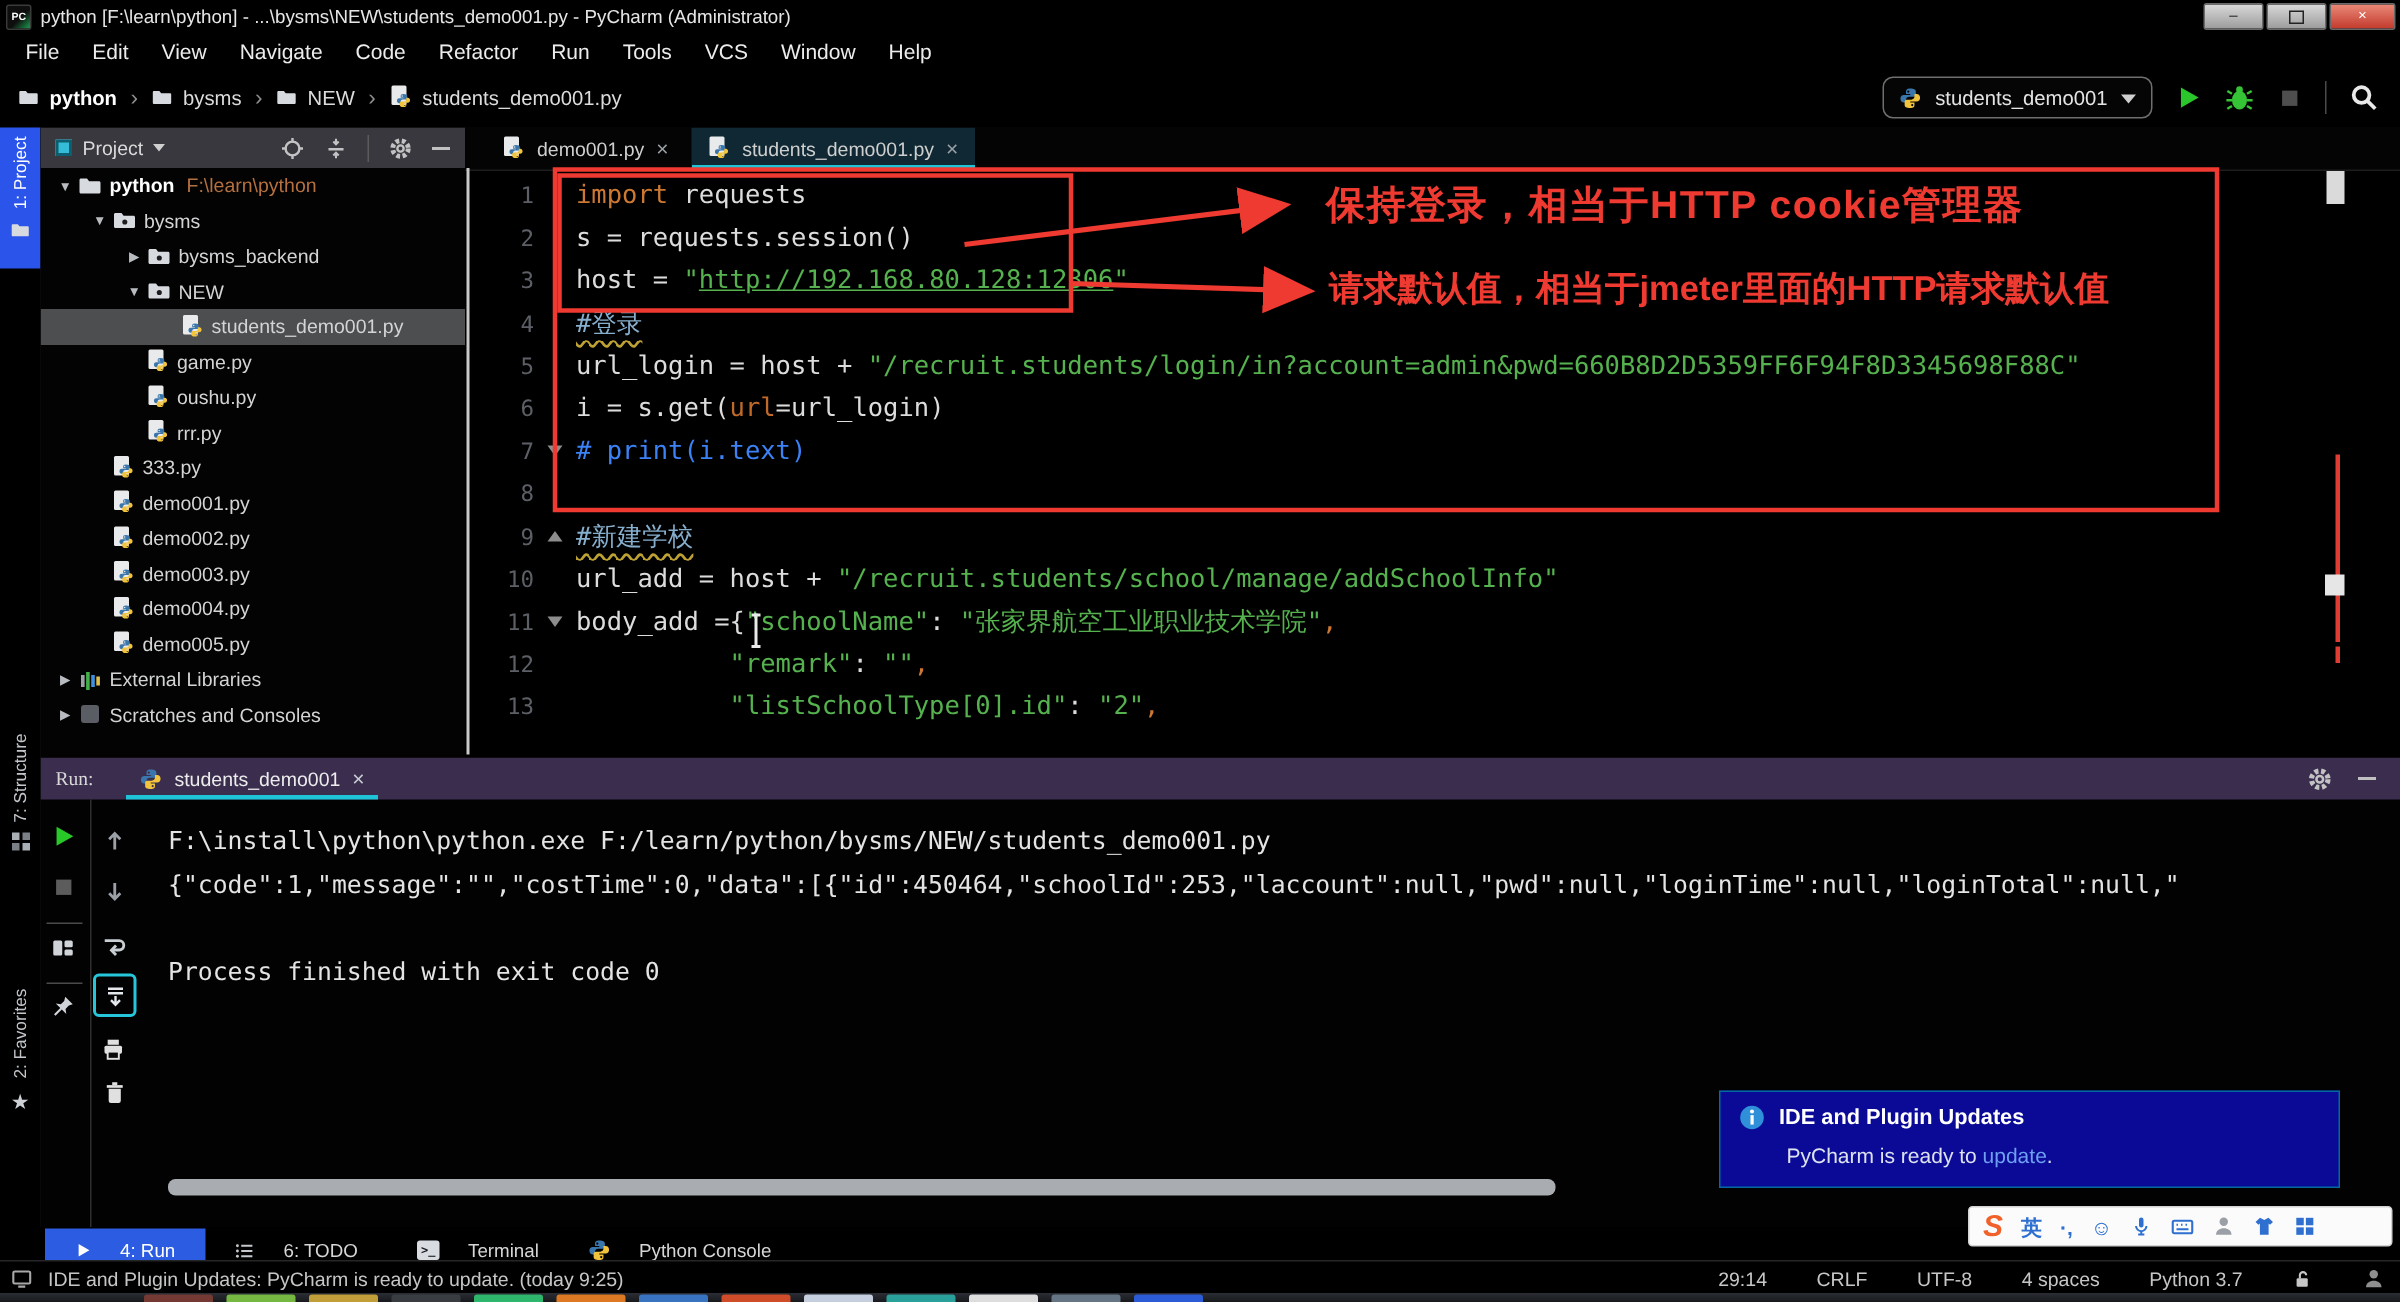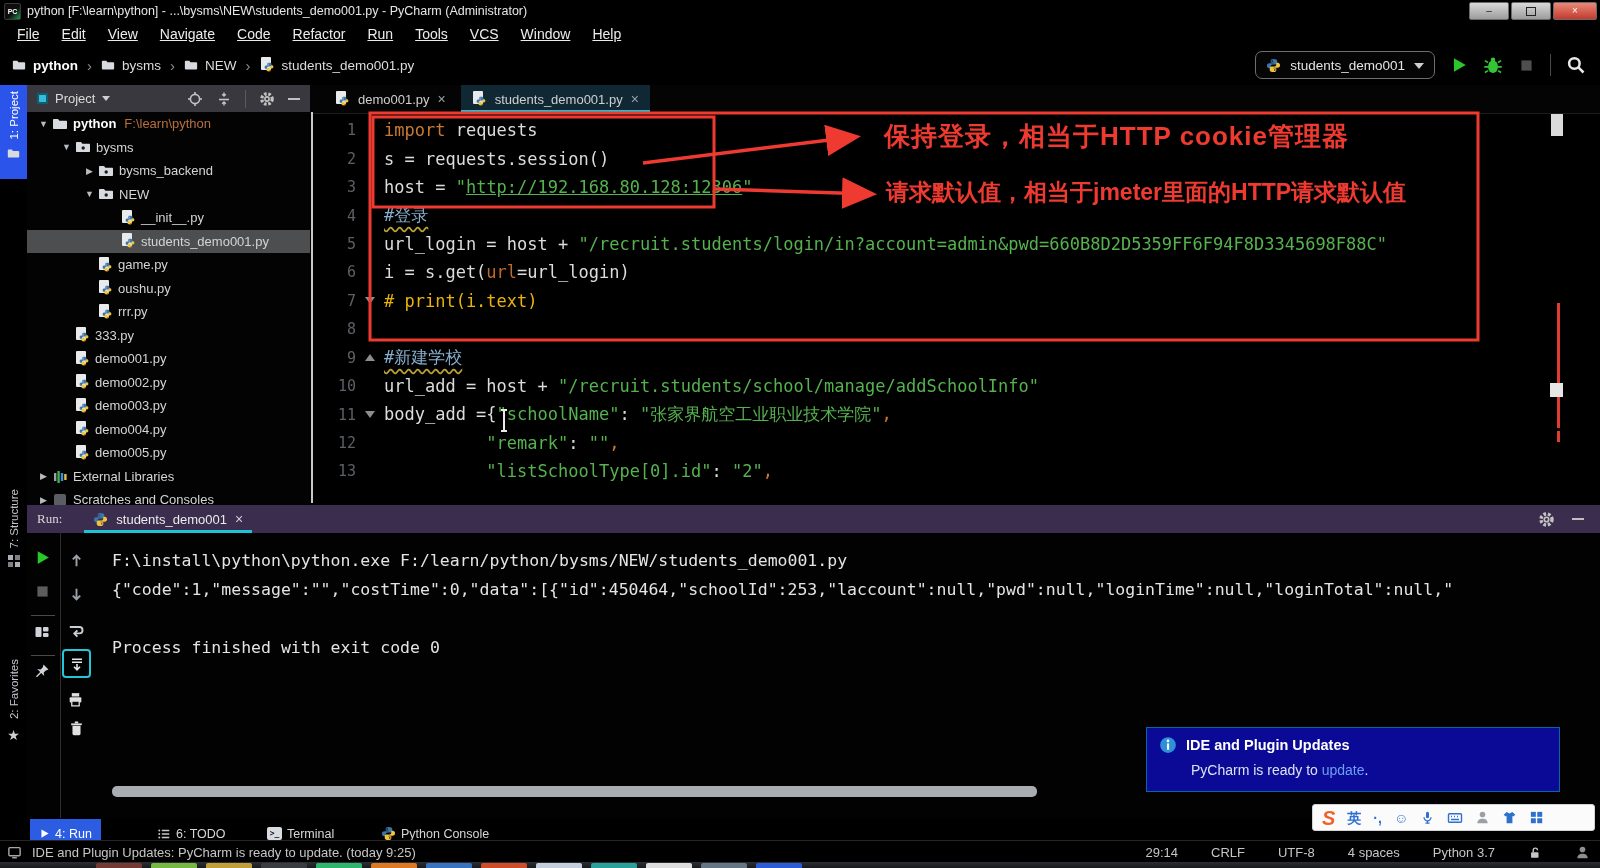--- a/index.html
+++ b/index.html
@@ -14,21 +14,21 @@
   .title-text{position:absolute;left:27px;top:4px;font-size:12.5px;color:#e6e6e6;white-space:nowrap;}
   .win-controls{position:absolute;right:3px;top:2px;display:flex;gap:2px;}
   .win-btn{width:38px;height:16px;border:1px solid #6a6a6a;border-radius:2px;
            background:linear-gradient(#d9d9d9,#9c9c9c);color:#222;font-size:10px;
            display:flex;align-items:center;justify-content:center;line-height:1;}
   .win-btn.close{background:linear-gradient(#ea8877,#c23b2e);color:#fff;width:42px;}
   .glyph-max{width:8px;height:7px;border:1.5px solid #222;}
   
   .menubar{position:absolute;left:0;top:22px;width:1600px;height:24px;background:#000;
            display:flex;align-items:center;padding-left:6px;}
-  .menu-item{padding:0 11px;font-size:14px;color:#ececec;text-decoration:underline;}
+  .menu-item{padding:0 11px;font-size:14px;color:#ececec;}
   
   .toolbar{position:absolute;left:0;top:46px;width:1600px;height:39px;background:#000;border-bottom:1px solid #151515;}
   .crumbs{position:absolute;left:12px;top:0;height:38px;display:flex;align-items:center;}
   .crumb{display:flex;align-items:center;gap:7px;color:#dcdcdc;font-size:13.5px;}
   .crumb.first .crumb-label{font-weight:bold;color:#fff;}
   .crumb-sep{color:#8f8f8f;margin:0 9px;font-size:15px;}
   .crumb-sep::after{content:"\203A";}
   .run-widget{position:absolute;right:14px;top:5px;display:flex;align-items:center;gap:15px;}
   .run-combo{display:flex;align-items:center;gap:9px;border:1px solid #6f6f6f;border-radius:7px;
              height:26px;padding:0 10px;color:#e4e4e4;font-size:13.5px;background:#050505;}
@@ -74,21 +74,21 @@
   .tab.active{background:#0f2833;box-shadow:inset 0 -3px 0 #1fc3d8;}
   #code{position:absolute;left:0;top:31px;right:18px;bottom:0;font-family:"DejaVu Sans Mono",monospace;font-size:17px;}
   .cl{display:flex;height:28.45px;align-items:center;}
   .ln{width:46px;text-align:right;color:#5c6066;font-size:15px;flex:none;font-family:"DejaVu Sans Mono",monospace;}
   .fold{width:28px;flex:none;display:flex;justify-content:center;align-items:center;}
   .fm-down{width:0;height:0;border:5px solid transparent;border-top:7px solid #8d8d8d;margin-top:5px;}
   .fm-up{width:0;height:0;border:5px solid transparent;border-bottom:7px solid #8d8d8d;margin-bottom:5px;}
   .codetext{white-space:pre;}
   .c-kw{color:#cc7832;} .c-pl{color:#dcdcdc;} .c-st{color:#55b24e;}
   .c-ur{color:#55b24e;text-decoration:underline;}
-  .c-cm{color:#eab308;}
+  .c-cm{color:#3b82f6;}
   .c-cw{color:#86aecd;text-decoration:underline wavy #bda233;text-underline-offset:5px;}
   .c-pr{color:#c06a2a;} .c-cc{color:#cc7832;}
   .ibeam{position:absolute;left:503px;top:409px;width:2px;height:23px;background:#eaeaea;z-index:4;}
   .ibeam::before,.ibeam::after{content:"";position:absolute;left:-2px;width:6px;height:2px;background:#eaeaea;}
   .ibeam::after{bottom:0;}
   .sb-thumb{left:1551px;top:114px;width:12px;height:22px;background:#dadada;z-index:4;}
   .sb-red{left:1557px;top:303px;width:3px;height:125px;background:#e03c32;z-index:4;}
   .sb-white{left:1550px;top:383px;width:13px;height:14px;background:#e6e6e6;z-index:4;}
   .sb-red2{left:1557px;top:431px;width:3px;height:11px;background:#e03c32;z-index:4;}
   
@@ -113,22 +113,22 @@
   .hscroll{position:absolute;left:85px;top:281px;width:925px;height:11px;background:#a9adb2;border-radius:5px;}
   
   .notification{position:absolute;left:1146px;top:727px;width:412px;height:63px;background:#0a0a97;
                 border:1px solid #0369a1;z-index:8;}
   .noti-title-row{display:flex;gap:9px;align-items:center;padding:8px 0 0 12px;}
   .noti-title{font-weight:bold;color:#fff;font-size:14.5px;}
   .noti-body{padding:8px 0 0 44px;font-size:14px;color:#dde2ee;}
   .noti-link{color:#6f9ff0;}
   
   .bottombar{position:absolute;left:0;top:818px;width:1600px;height:22px;background:#000;}
-  .bb-item{position:absolute;top:1px;height:29px;display:flex;align-items:center;gap:5px;color:#d6d6d6;
-           font-size:12.5px;padding:0 9px;}
+  .bb-item{position:absolute;top:1px;height:29px;display:flex;align-items:center;gap:19px;color:#d6d6d6;
+           font-size:12.5px;padding:0 20px;}
   .bb-item.active{background:#2b5ce2;color:#fff;}
   .term-badge{width:15px;height:13px;background:#d8dce1;border-radius:2px;color:#16181c;font-size:8px;
               font-weight:bold;display:flex;align-items:center;justify-content:center;font-family:"DejaVu Sans Mono",monospace;}
   
   .ime-bar{position:absolute;left:1312px;top:804px;width:283px;height:27px;background:#fbfbfc;border:1px solid #d3d3d3;
            border-radius:3px;display:flex;align-items:center;gap:12px;padding:0 9px;z-index:9;box-sizing:border-box;}
   .sogou-s{color:#f0622a;font-weight:800;font-size:20px;font-style:italic;line-height:1;}
   .ime-item{color:#2e6fd0;font-size:14px;font-weight:bold;line-height:1;}
   
   .statusbar{position:absolute;left:0;top:840px;width:1600px;height:22px;background:#000;border-top:1px solid #262626;
@@ -410,30 +410,20 @@
             <use href="#ic-package"></use>
           </svg>
           <span class="t-label">bysms_backend</span>
         </div>
         <div class="trow" style="padding-left: 54px;">
           <span class="t-arrow">▼</span>
           <svg width="16" height="16" viewBox="0 0 16 16">
             <use href="#ic-package"></use>
           </svg>
           <span class="t-label">NEW</span>
-        </div>
-        <div class="trow" style="padding-left: 77px;">
-          <span class="t-arrow"></span>
-          <span class="fileicon">
-            <span class="page"></span>
-            <svg width="10" height="10" viewBox="0 0 16 16">
-              <use href="#ic-py"></use>
-            </svg>
-          </span>
-          <span class="t-label">__init__.py</span>
         </div>
         <div class="trow selected" style="padding-left: 77px;">
           <span class="t-arrow"></span>
           <span class="fileicon">
             <span class="page"></span>
             <svg width="10" height="10" viewBox="0 0 16 16">
               <use href="#ic-py"></use>
             </svg>
           </span>
           <span class="t-label">students_demo001.py</span>
@@ -754,21 +744,21 @@
     <div class="noti-body"><span>PyCharm is ready to </span><span class="noti-link">update</span><span>.</span></div>
   </div>
 
   <div class="bottombar" id="bottombar">
       <span class="bb-item active" style="left: 30px;">
         <svg width="11" height="11" viewBox="0 0 16 16" style="color: rgb(255, 255, 255);">
           <use href="#ic-play"></use>
         </svg>
         <span>4: Run</span>
       </span>
-      <span class="bb-item" style="left: 148px;">
+      <span class="bb-item" style="left: 136px;">
         <svg width="14" height="14" viewBox="0 0 16 16" style="color: rgb(197, 201, 205);">
           <use href="#ic-todo"></use>
         </svg>
         <span>6: TODO</span>
       </span>
       <span class="bb-item" style="left: 258px;">
         <span class="term-badge">&gt;_</span>
         <span>Terminal</span>
       </span>
       <span class="bb-item" style="left: 372px;">

